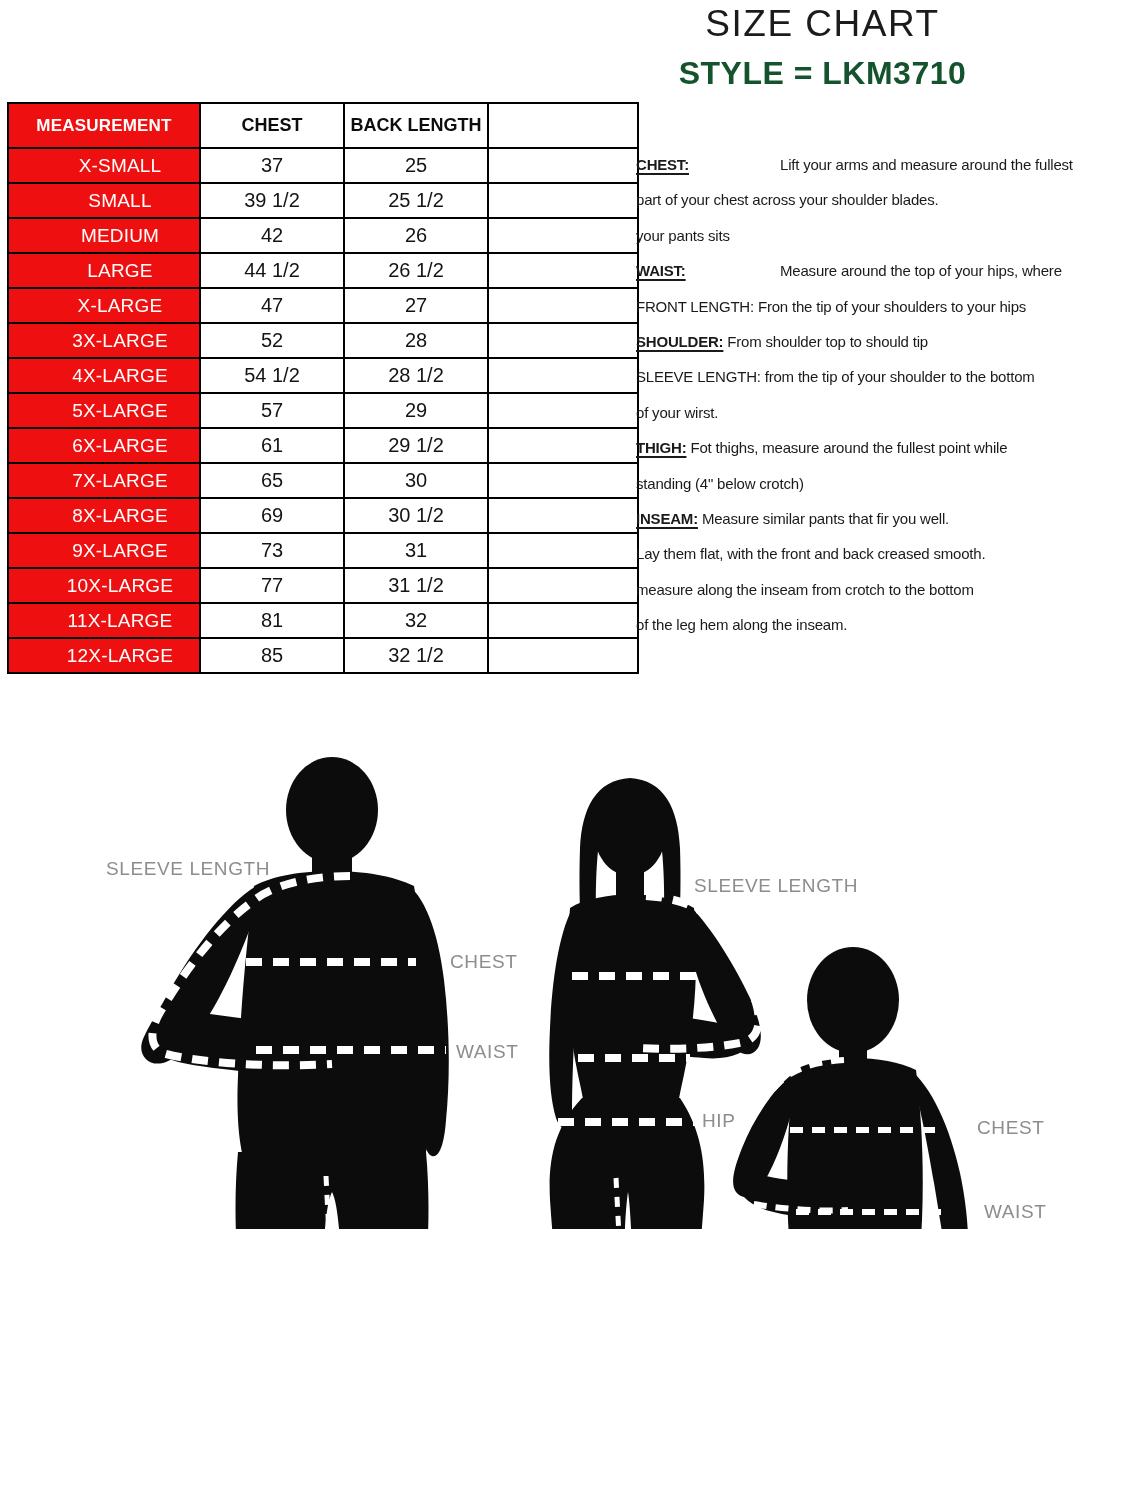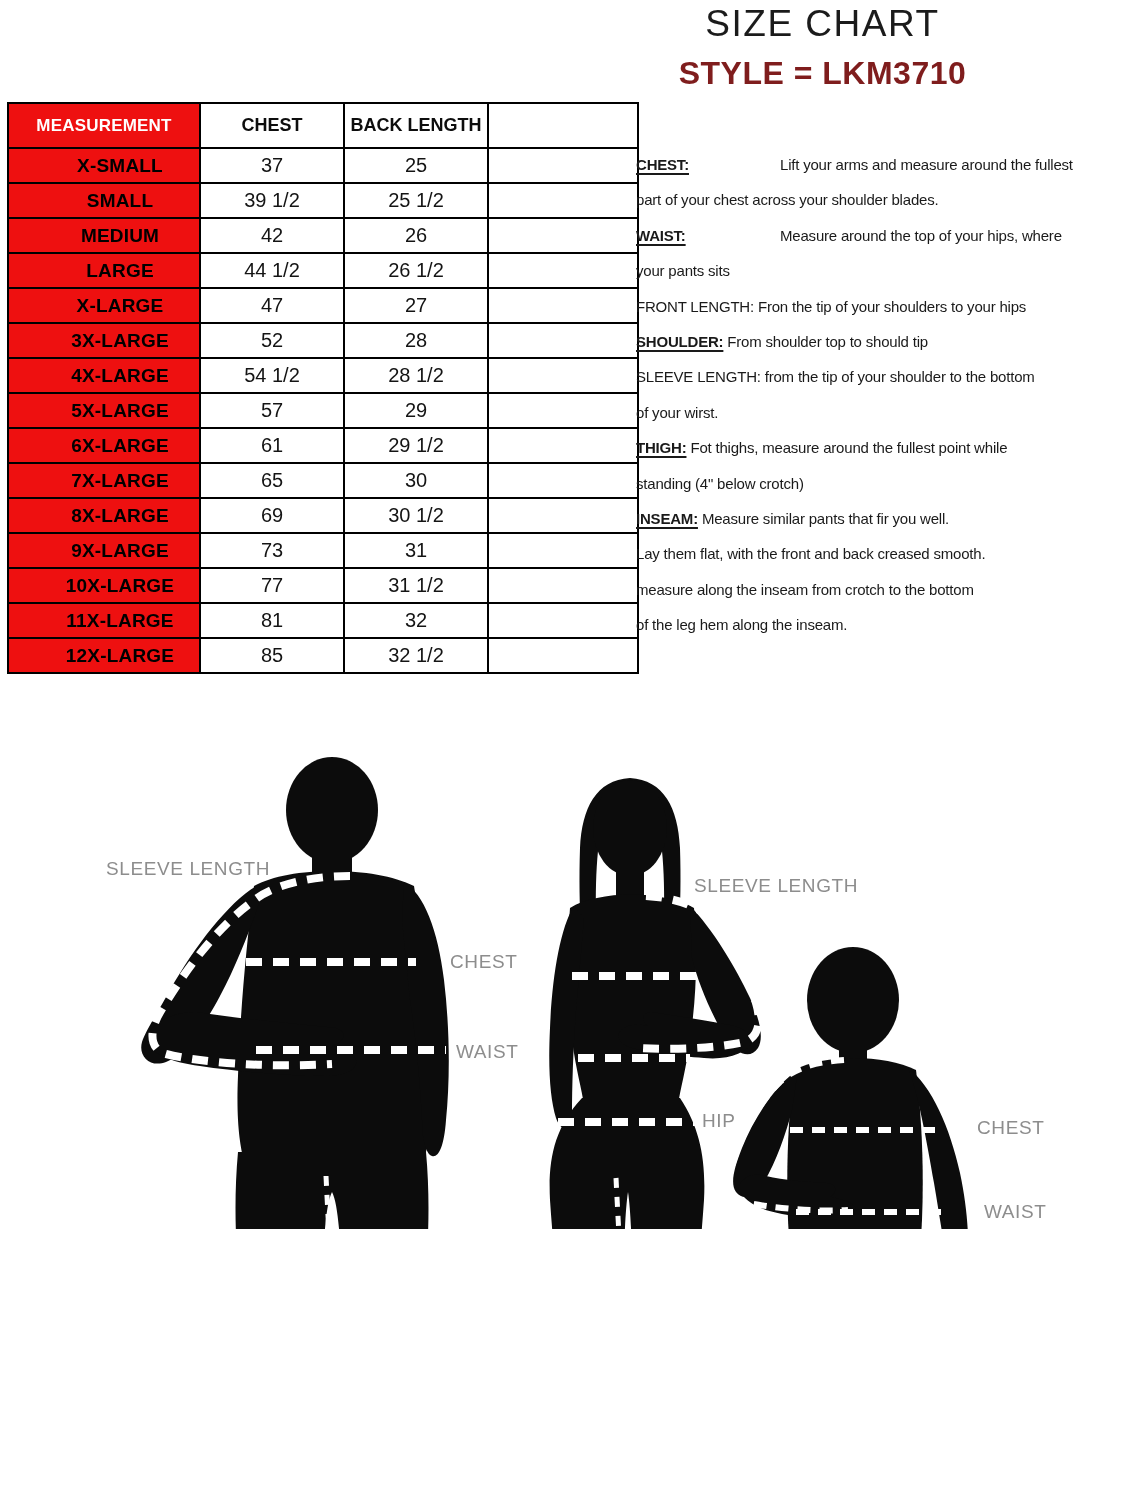--- a/index.html
+++ b/index.html
@@ -8,34 +8,34 @@
     --ink:#141414;
   }
   html,body{margin:0;padding:0;background:#fff;}
   .page{
     position:relative;width:1141px;height:1229px;background:#fff;
     font-family:"Liberation Sans",sans-serif;color:var(--ink);overflow:hidden;
   }
   
   .titles{position:absolute;left:605px;top:2px;width:435px;text-align:center;}
   .title-main{font-size:37px;font-weight:400;letter-spacing:1.5px;line-height:44px;color:#1b1b1b;}
-  .title-style{font-size:32px;font-weight:700;letter-spacing:.5px;line-height:40px;margin-top:7px;color:#7f1d1d;}
+  .title-style{font-size:32px;font-weight:700;letter-spacing:.5px;line-height:40px;margin-top:7px;color:#14532d;}
   
   table.size-table{
     position:absolute;left:7px;top:102px;width:630px;
     border-collapse:collapse;table-layout:fixed;
   }
   .size-table th,.size-table td{
     border:2px solid #000;text-align:center;vertical-align:middle;padding:0;overflow:hidden;
   }
   .size-table thead th{height:43px;}
   .size-table tbody td{height:33px;}
   th.h-measure{background:var(--red);color:#fff;font-size:17px;font-weight:700;letter-spacing:.2px;}
   th.h-col{font-size:18px;font-weight:700;color:#0d0d0d;}
-  td.c-size{background:var(--red);color:#000000;font-size:19px;font-weight:700;letter-spacing:.2px;padding-left:32px;}
+  td.c-size{background:var(--red);color:#ffffff;font-size:19px;font-weight:400;letter-spacing:.2px;padding-left:32px;}
   td.c-num{font-size:20px;font-weight:400;color:#141414;border-radius:11px;}
   td.c-empty{background:#fff;}
   
   .desc{position:absolute;left:636px;top:147px;width:504px;font-size:15px;letter-spacing:-0.2px;color:#1a1a1a;}
   .desc .line{height:35.4px;line-height:35.4px;white-space:nowrap;}
   .desc .tab{display:inline-block;width:144px;}
   .desc .lbl{font-weight:700;text-decoration:underline;text-decoration-thickness:2px;text-underline-offset:3px;}
   
   .fig-label{
     position:absolute;color:var(--gray);font-size:19px;letter-spacing:.6px;
@@ -162,22 +162,22 @@
           <td class="c-num">85</td>
           <td class="c-num">32 1/2</td>
           <td class="c-empty"></td>
         </tr>
       </tbody>
   </table>
 
   <div class="desc" id="desc">
       <div class="line"><span class="tab"><span class="lbl">CHEST:</span></span><span>Lift your arms and measure around the fullest</span></div>
       <div class="line"><span>part of your chest across your shoulder blades.</span></div>
+      <div class="line"><span>your pants sits</span></div>
       <div class="line"><span class="tab"><span class="lbl">WAIST:</span></span><span>Measure around the top of  your hips, where</span></div>
-      <div class="line"><span>your pants sits</span></div>
       <div class="line"><span>FRONT LENGTH: Fron the tip of your shoulders to your hips</span></div>
       <div class="line"><span class="lbl">SHOULDER:</span> <span>From shoulder top to should tip</span></div>
       <div class="line"><span>SLEEVE LENGTH: from the tip of your shoulder to the bottom</span></div>
       <div class="line"><span>of your wirst.</span></div>
       <div class="line"><span class="lbl">THIGH:</span> <span>Fot thighs, measure around the fullest point while</span></div>
       <div class="line"><span>standing (4" below crotch)</span></div>
       <div class="line"><span class="lbl">INSEAM:</span> <span>Measure similar pants that fir you well.</span></div>
       <div class="line"><span>Lay them flat, with the front and back creased smooth.</span></div>
       <div class="line"><span>measure along the inseam from crotch to the bottom</span></div>
       <div class="line"><span>of the leg hem along the inseam.</span></div>

